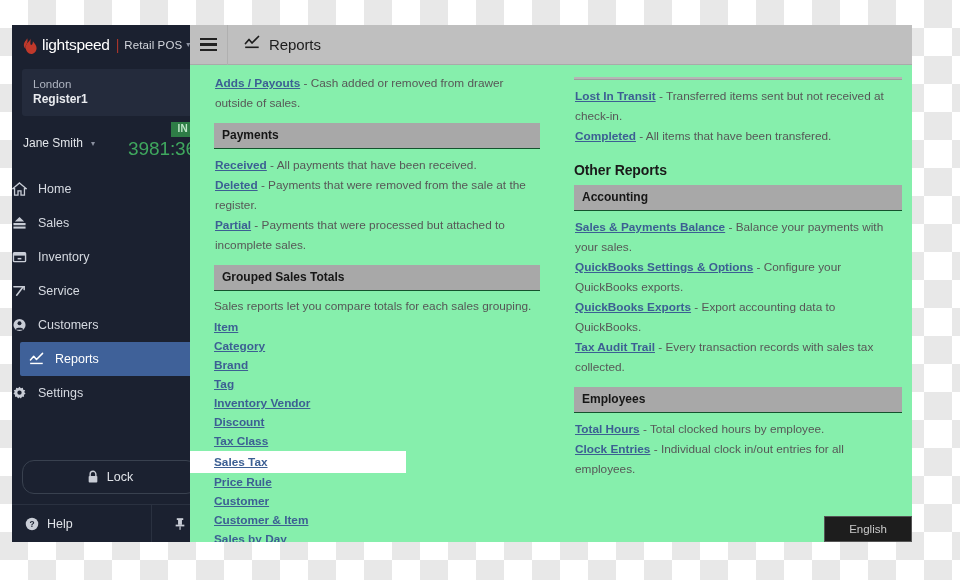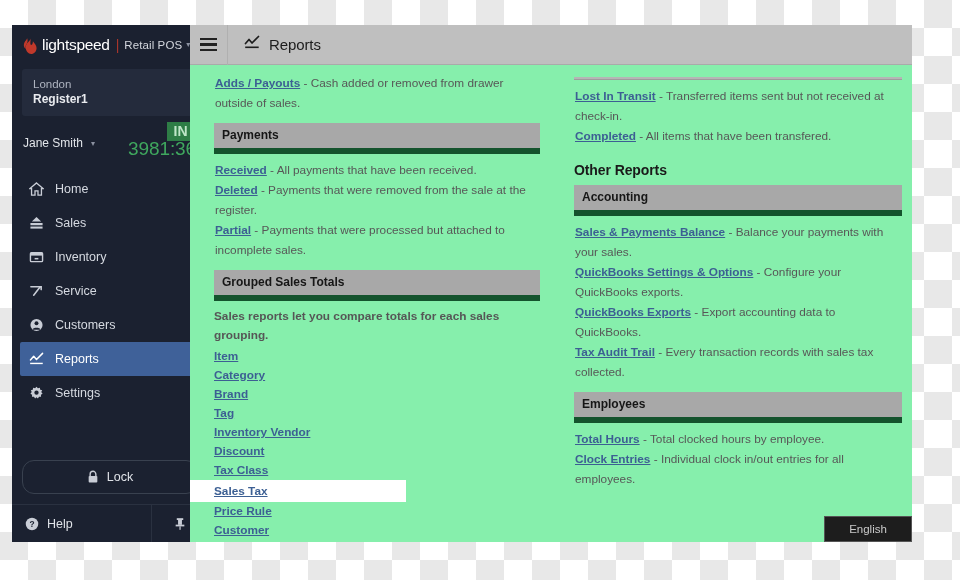--- a/index.html
+++ b/index.html
@@ -119,21 +119,21 @@
     color: #8b91a0;
     font-size: 8px;
     line-height: 1;
   }
   .clock-badge {
     position: absolute;
     right: 14px;
     top: 6px;
     background: #2e7d46;
     color: #bfe6c8;
-    font-size: 14px;
+    font-size: 10px;
     font-weight: bold;
     letter-spacing: 0.3px;
     padding: 2px 6px 3px 6px;
     border-radius: 0;
     line-height: 1;
   }
   .clock-time {
     position: absolute;
     right: 12px;
     top: 22px;
@@ -143,21 +143,20 @@
   }
 
   .nav {
     margin-top: 4px;
     flex-shrink: 0;
   }
   .nav-item {
     height: 34px;
     display: flex;
     align-items: center;
-    padding-left: 17px;
     cursor: pointer;
     position: relative;
   }
   .nav-item.active {
     background: #3f6199;
     margin: 0 8px 0 8px;
     padding-left: 9px;
     border-radius: 2px;
   }
   .nav-icon {
@@ -306,37 +305,36 @@
   }
   .entry .desc { color: #575757; font-weight: normal; }
 
   .section-bar {
     background: #a8a8a8;
     padding: 5px 8px 6px 8px;
     margin: 10px 0 6px 0;
     color: #161616;
     font-size: 12px;
     font-weight: bold;
-    border-bottom: 6px solid #14532d;
+    border-bottom: 1px solid #14532d;
   }
 
   .big-heading {
     font-size: 14px;
     font-weight: bold;
     color: #1a1a1a;
     margin: 16px 0 7px 0;
     letter-spacing: -0.1px;
   }
 
   .note {
     font-size: 11.8px;
     line-height: 19px;
     color: #565656;
     margin-bottom: 2px;
-    font-weight: bold;
   }
 
   .link-list { margin-top: 1px; }
   .link-row {
     line-height: 19px;
     font-size: 11.8px;
     position: relative;
   }
   .link-row a {
     color: #3c5f93;

